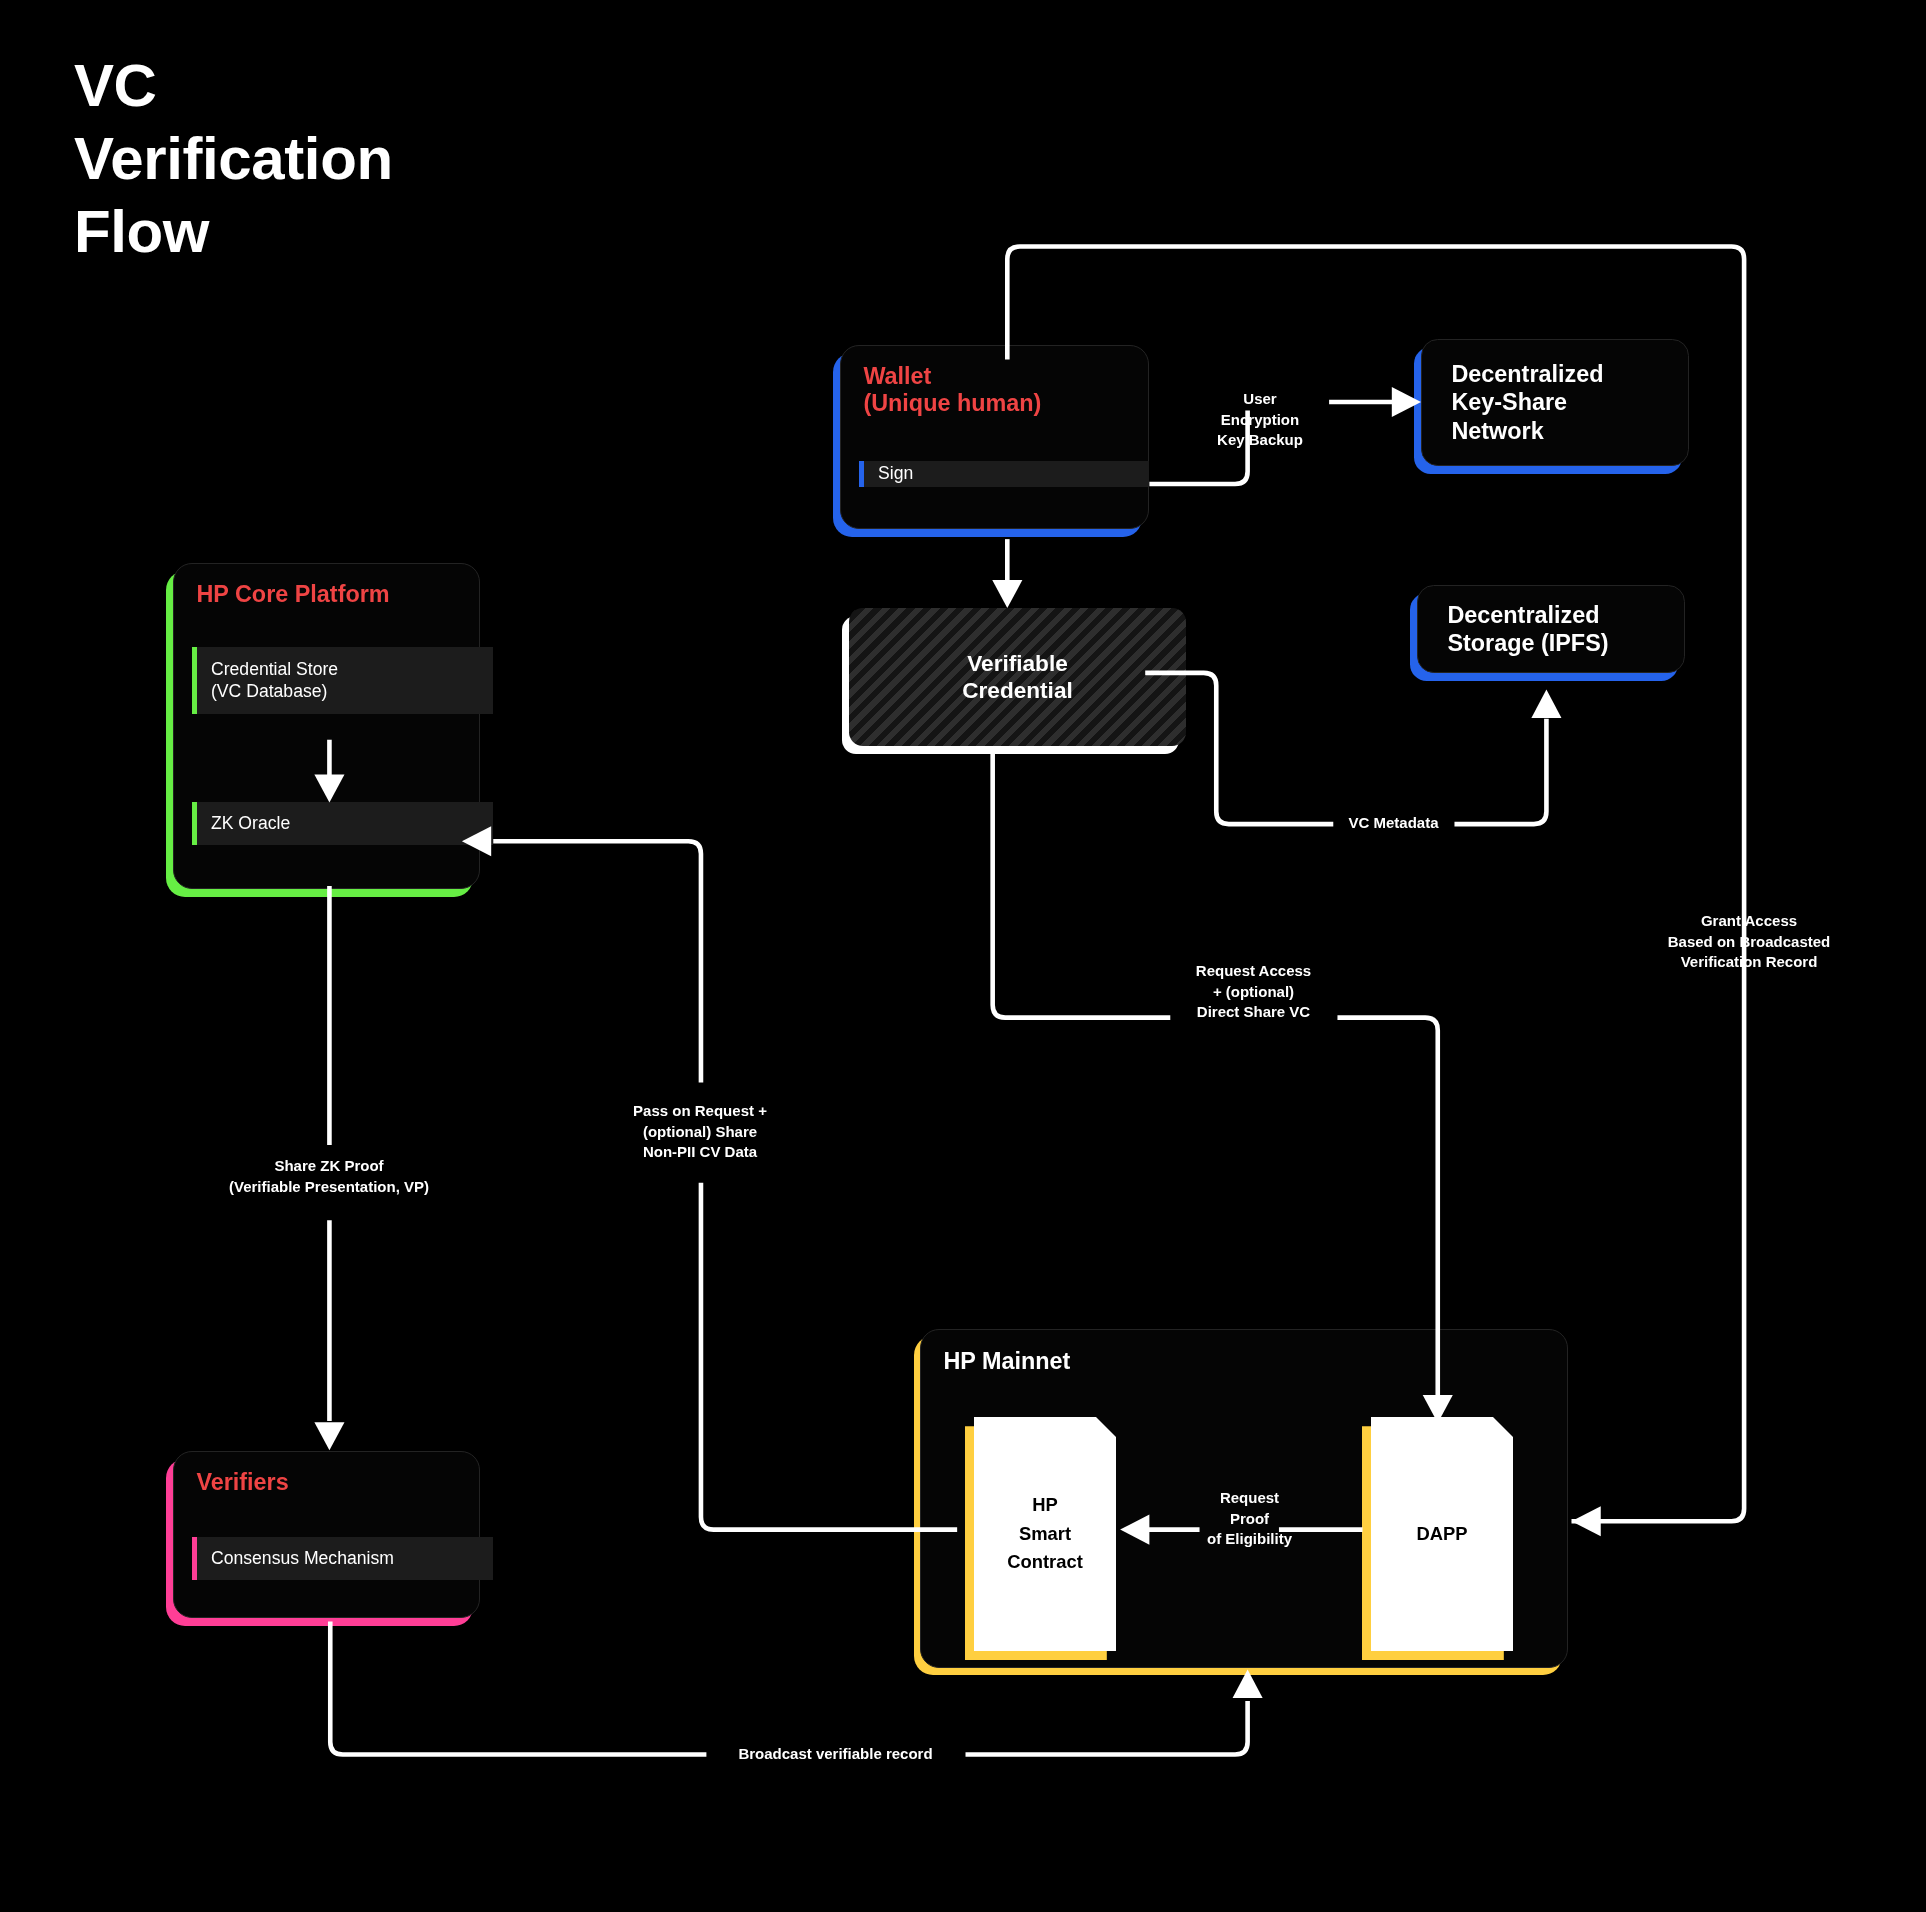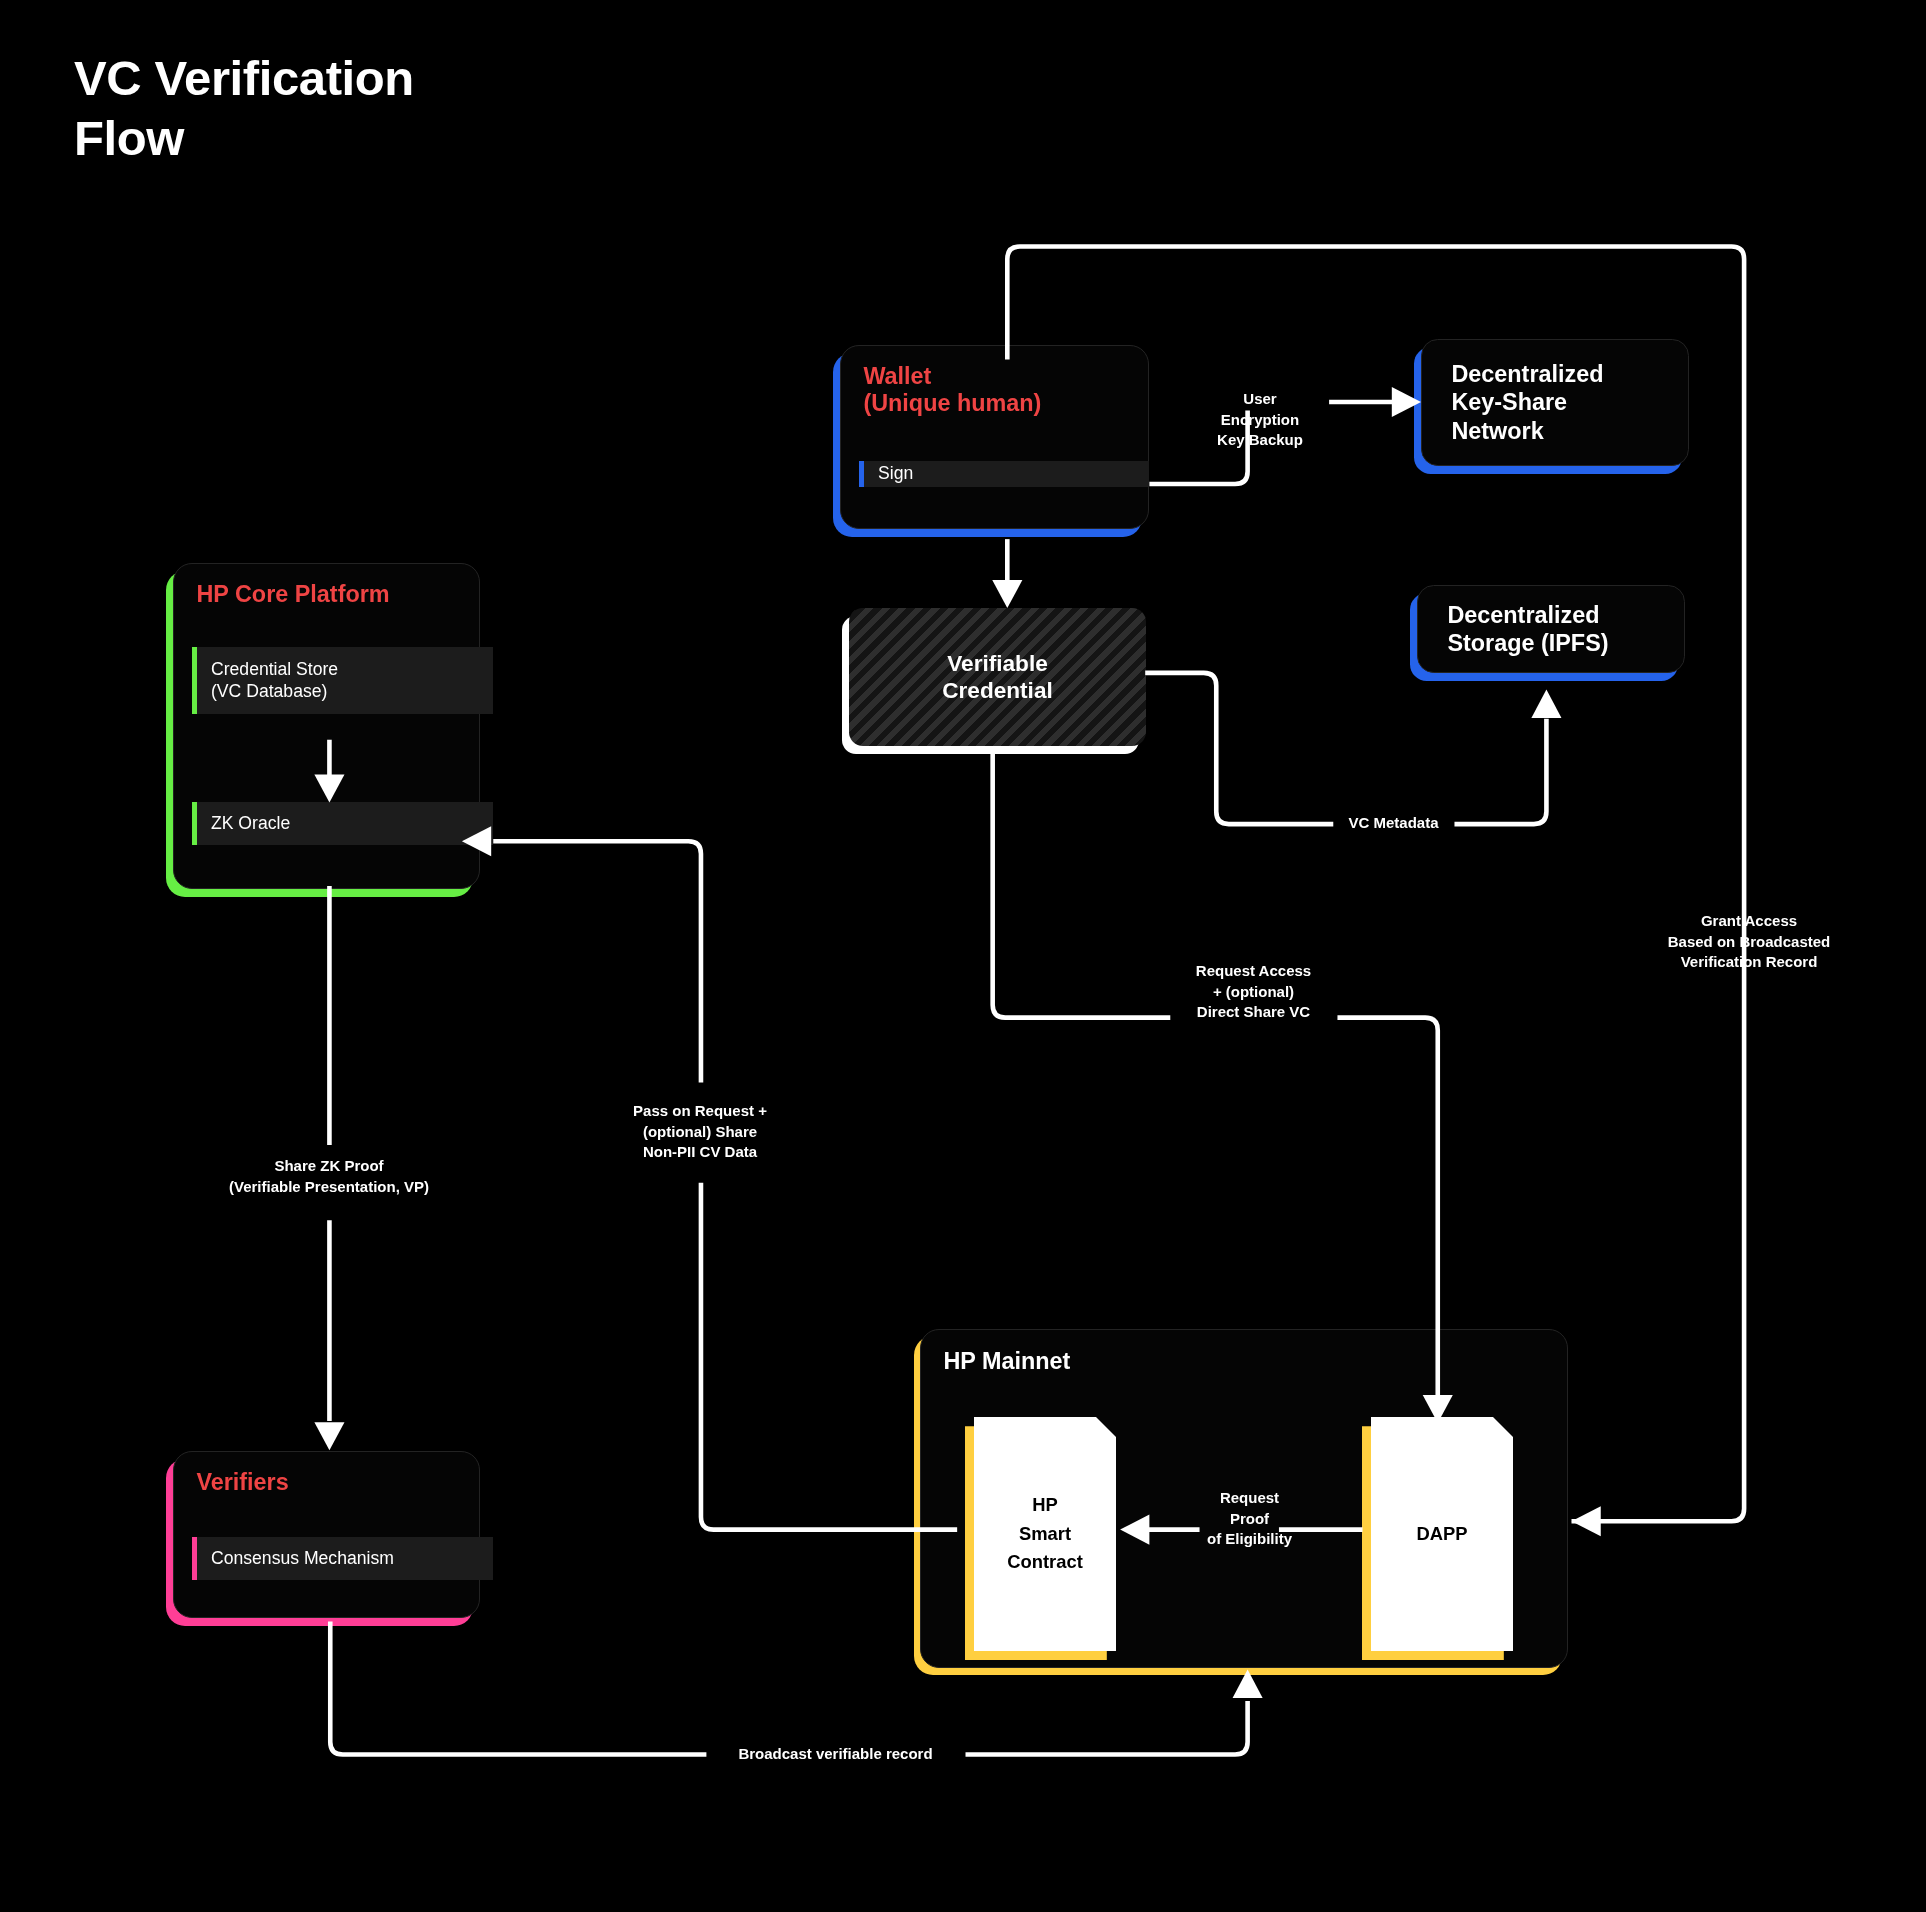--- a/index.html
+++ b/index.html
@@ -1,21 +1,21 @@
 <!DOCTYPE html>
 <html style="font-size:6.7px"><head>
 <meta charset="utf-8">
 <style>
   html,body{margin:0;padding:0;background:#000;}
   body{font-family:"Liberation Sans","DejaVu Sans",sans-serif;}
   #stage{position:relative;width:1926px;height:1912px;background:#000000;overflow:hidden;}
 
   
   .title{position:absolute;left:74px;top:49px;width:376px;
-    font-size:49px;font-weight:700;line-height:1.22;color:#ffffff;letter-spacing:-0.4px;}
+    font-size:60px;font-weight:700;line-height:1.22;color:#ffffff;letter-spacing:-0.4px;}
 
   
   .card{position:absolute;box-sizing:border-box;border-radius:19px;background:#050505;}
   .card .shadow{position:absolute;left:-6.7px;top:8.4px;width:100%;height:100%;
     border-radius:19px;z-index:0;}
   .card .body{position:absolute;inset:0;border-radius:19px;background:#050505;
     border:1.3px solid #232323;z-index:1;overflow:visible;}
   .card .hdr{position:absolute;left:23.4px;top:17.6px;font-size:23.4px;font-weight:700;color:#ef4444;
     line-height:1.18;white-space:pre-line;z-index:3;}
   .sub{position:absolute;background:#1c1c1c;z-index:2;box-sizing:border-box;
@@ -150,21 +150,21 @@
     <div class="shadow" style="background:#2563EB;"></div>
     <div class="body"></div>
     <div class="hdr">Wallet
 (Unique human)</div>
     <div class="sub" style="left:19px;top:116px;width:290px;height:26px;">
       <span class="bar" style="background:#2563EB;"></span>
       <span class="lab">Sign</span>
     </div>
   </div>
 
-  <div class="hatch" style="left:849px;top:608px;width:297px;height:138px;">
+  <div class="hatch" style="left:849px;top:608px;width:297px;height:138px;padding-left:40px;">
     <div class="shadow"></div>
     <div class="body">
       <div class="lab">Verifiable
 Credential</div>
     </div>
   </div>
 
   <div class="bluebox" style="left:1421px;top:339px;width:268px;height:127px;">
     <div class="shadow"></div>
     <div class="body">

